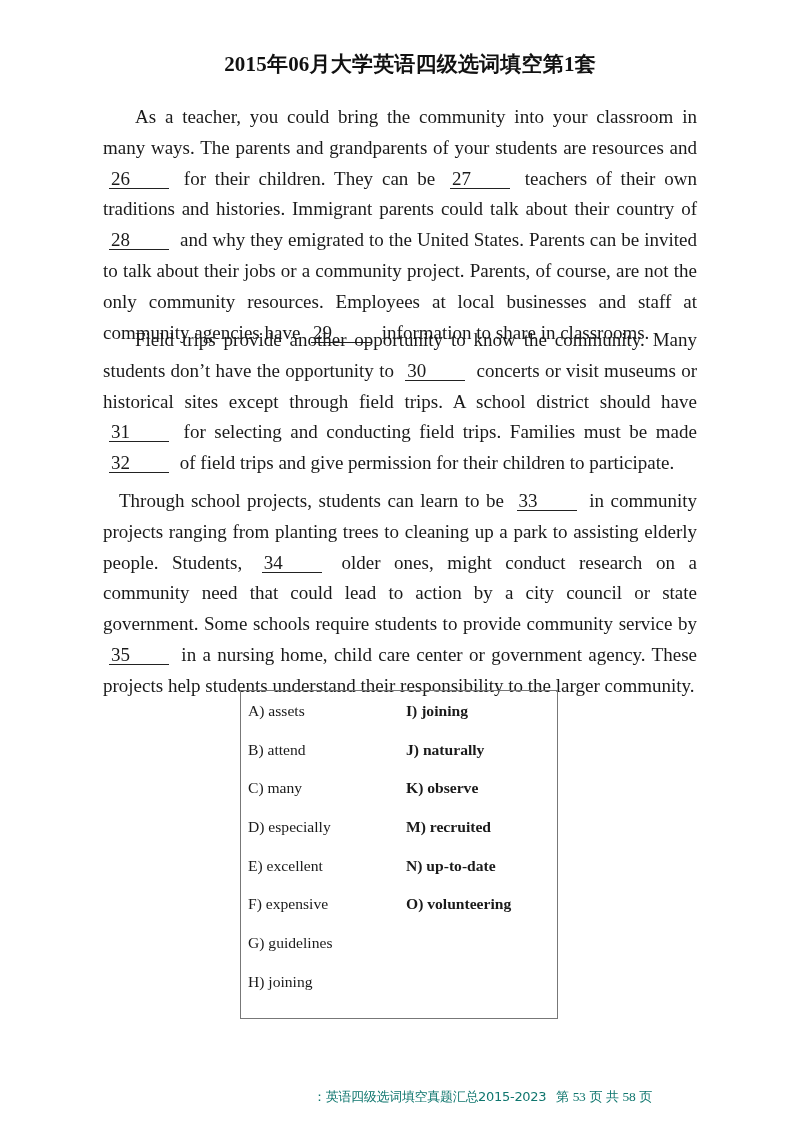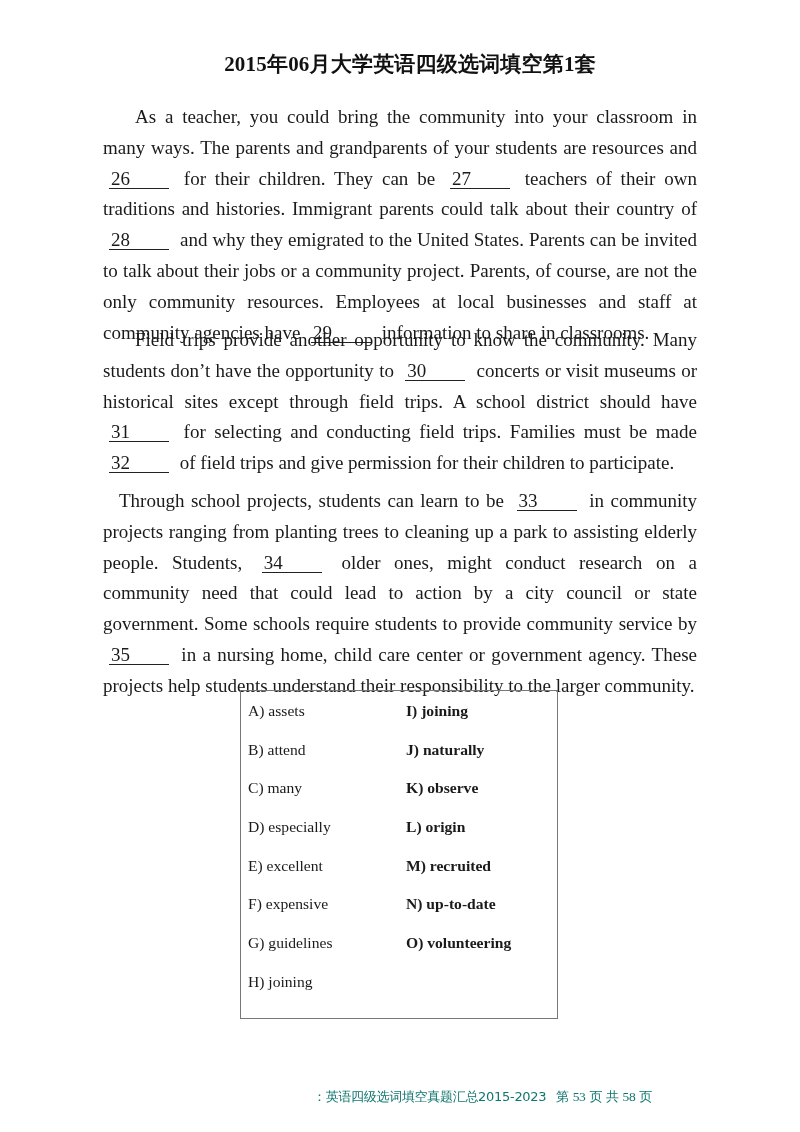--- a/index.html
+++ b/index.html
@@ -110,21 +110,20 @@
       <div class="opt">D) especially</div>
       <div class="opt">E) excellent</div>
       <div class="opt">F) expensive</div>
       <div class="opt">G) guidelines</div>
       <div class="opt">H) joining</div>
     </div>
     <div class="opt-col right">
       <div class="opt">I) joining</div>
       <div class="opt">J) naturally</div>
       <div class="opt">K) observe</div>
-      <div class="opt">L) origin</div>
       <div class="opt">M) recruited</div>
       <div class="opt">N) up-to-date</div>
       <div class="opt">O) volunteering</div>
     </div>
   </div>
 
   <div class="footer">
     <span>：英语四级选词填空真题汇总2015-2023</span><span class="sp"></span>
     <span>第</span>
     <span class="num">53</span>

